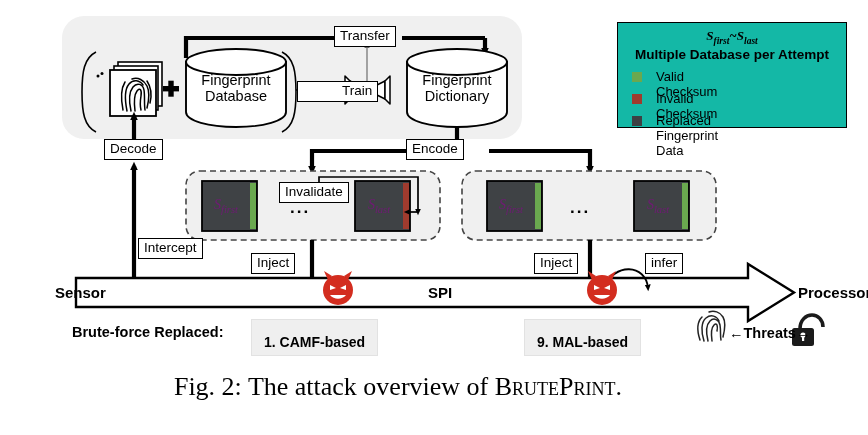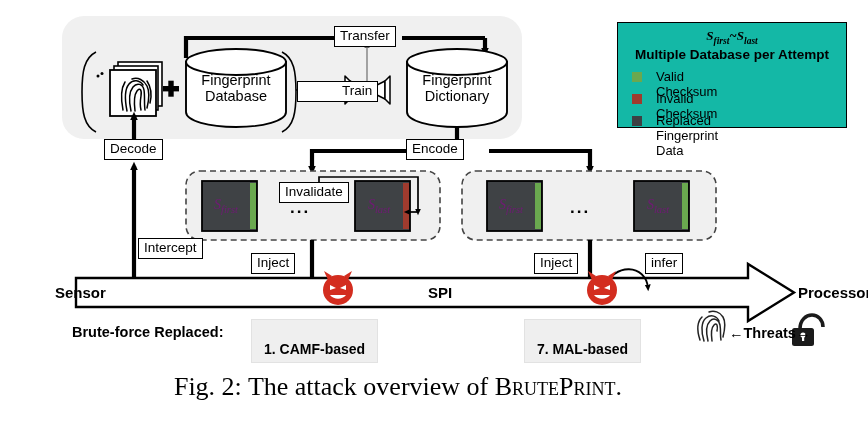--- a/index.html
+++ b/index.html
@@ -31,21 +31,21 @@
             font-weight:bold;font-size:13.5px;}
   .lg-row{position:absolute;left:14px;height:17px;}
   .lg-sw{position:absolute;left:0;top:3px;width:10px;height:10px;}
   .lg-tx{position:absolute;left:24px;top:0px;font-size:13px;}
 
   .bold{font-weight:bold;}
   .dots{letter-spacing:2px;font-weight:bold;font-size:17px;}
 
   
   .chip{background:#efefef;border:1px solid #e2e2e2;font-weight:bold;
-        font-size:14px;padding:22px 12px 6px 12px;text-align:center;}
+        font-size:14px;padding:15px 12px 6px 12px;text-align:center;}
 
   #caption{position:absolute;left:0;top:372px;width:796px;text-align:center;
            font-family:"Liberation Serif",serif;font-size:26px;}
   #caption .sc{font-variant:small-caps;}
 </style>
 </head>
 <body>
 
 <div class="fig">
 
@@ -260,20 +260,20 @@
   <div class="lbl bold" style="left:798px;top:285px;font-size:15px;">Processor</div>
   <div class="lbl bold" style="left:400px;top:285px;font-size:15px;margin-left:28px;">SPI</div>
 
   <div class="lbl boxlbl" style="left:138px;top:238px;">Intercept</div>
   <div class="lbl boxlbl" style="left:251px;top:253px;">Inject</div>
   <div class="lbl boxlbl" style="left:534px;top:253px;">Inject</div>
   <div class="lbl boxlbl" style="left:645px;top:253px;">infer</div>
 
   <div class="lbl bold" style="left:72px;top:325px;font-size:14.5px;">Brute-force Replaced:</div>
   <div class="lbl chip" style="left:251px;top:319px;">1. CAMF-based</div>
-  <div class="lbl chip" style="left:524px;top:319px;">7. MAL-based</div>
+  <div class="lbl chip" style="left:524px;top:319px;">9. MAL-based</div>
   <div class="lbl bold" style="left:729px;top:326px;font-size:14.5px;">←Threats→</div>
 
   <div id="caption">
     <span>Fig. 2: The attack overview of </span><span class="sc">BrutePrint</span><span>.</span>
   </div>
 
 </div>
 
 </body></html>

